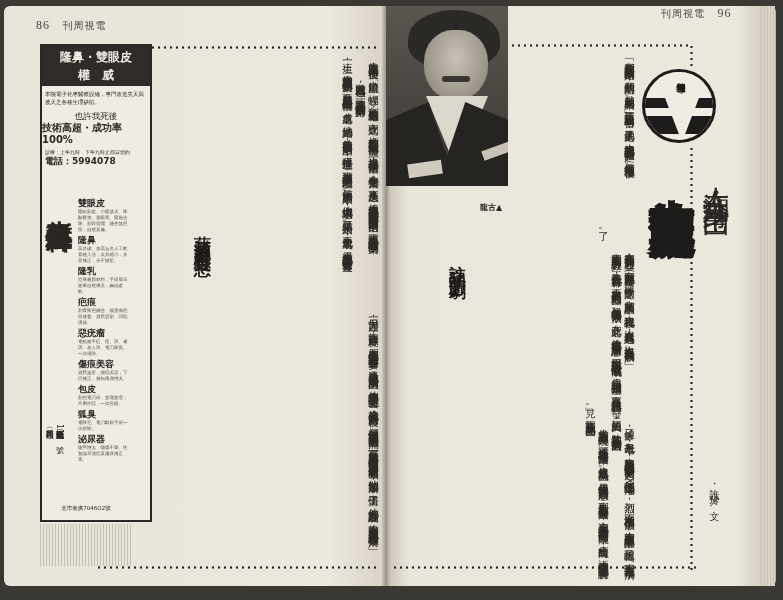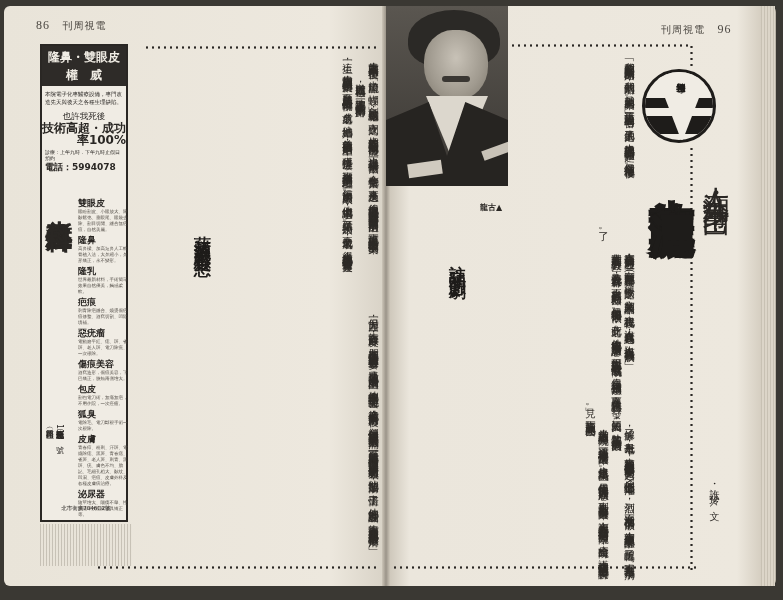--- a/index.html
+++ b/index.html
@@ -9,28 +9,28 @@
   .spread { position: absolute; left: 0; top: 0; width: 783px; height: 600px; background: #3a3833; }
   .page { position: absolute; top: 6px; height: 580px; background: #ebe6dc; }
   .page.left { left: 4px; width: 382px; border-radius: 6px 0 0 6px; background: linear-gradient(90deg, #e9e4d9 0%, #ede8de 85%, #d8d2c6 100%); }
   .page.right { left: 386px; width: 390px; border-radius: 0 6px 6px 0; background: linear-gradient(90deg, #c9c2b5 0%, #ebe6dc 6%, #ede8de 90%, #d6cfc2 96%, #b9b2a5 100%); }
   .gutter { position: absolute; left: 382px; top: 6px; width: 8px; height: 580px; background: linear-gradient(90deg, #cdc6b9, #9b9489, #cdc6b9); }
   .page-edge { position: absolute; right: 8px; top: 6px; width: 14px; height: 580px; background: repeating-linear-gradient(90deg, #c8c1b3 0 1px, #dcd5c8 1px 3px); }
 
   .folio { position: absolute; font-size: 10px; color: #4a4640; letter-spacing: 1px; }
   .folio .num { font-family: "Liberation Serif", serif; font-size: 12px; }
   .folio.left { left: 36px; top: 18px; }
-  .folio.right { left: 661px; top: 22px; }
-
-  
-  .ad { position: absolute; left: 40px; top: 44px; width: 88px; height: 478px; border: 2px solid #2a2724; background: #f0ece4; }
+  .folio.right { left: 661px; top: 6px; }
+
+  
+  .ad { position: absolute; left: 40px; top: 44px; width: 112px; height: 478px; border: 2px solid #2a2724; background: #f0ece4; }
   .ad-head { background: #2e2b28; color: #f0ece4; text-align: center; font-family: "DejaVu Sans", sans-serif; font-weight: bold; font-size: 12px; line-height: 18px; padding: 2px 0; }
   .ad-intro { font-size: 5.5px; line-height: 8px; padding: 4px 3px; font-family: "DejaVu Sans", sans-serif; }
   .ad-exp { font-family: "DejaVu Sans", sans-serif; font-size: 8.5px; text-align: center; line-height: 12px; }
-  .ad-tech { font-family: "DejaVu Sans", sans-serif; font-size: 12px; text-align: right; font-weight: bold; line-height: 12px; }
+  .ad-tech { font-family: "DejaVu Sans", sans-serif; font-size: 10px; text-align: left; font-weight: bold; line-height: 12px; }
   .ad-hours { font-size: 5px; padding: 3px 3px 0; font-family: "DejaVu Sans", sans-serif; }
   .ad-phone { font-family: "DejaVu Sans", sans-serif; font-weight: bold; font-size: 9px; padding: 0 3px; }
   .ad-body { position: absolute; left: 0; top: 152px; width: 88px; height: 318px; text-decoration: underline; }
   .ad-brand { position: absolute; left: 2px; top: 0; width: 30px; writing-mode: vertical-rl; font-family: "DejaVu Sans", sans-serif; font-weight: bold; font-size: 27px; line-height: 30px; letter-spacing: 1px; }
   .ad-addr { position: absolute; left: 12px; top: 226px; writing-mode: vertical-rl; font-size: 8px; line-height: 10px; font-family: "DejaVu Sans", sans-serif; }
   .ad-addr2 { position: absolute; left: 2px; top: 226px; writing-mode: vertical-rl; font-size: 8px; line-height: 10px; font-family: "DejaVu Sans", sans-serif; }
   .ad-services { position: absolute; left: 36px; top: 0; width: 52px; }
   .svc { margin-bottom: 2px; }
   .svc-name { font-family: "DejaVu Sans", sans-serif; font-size: 9px; font-weight: bold; line-height: 11px; }
   .svc-desc { font-size: 4.5px; line-height: 6px; color: #55504a; }
@@ -132,24 +132,20 @@
           </div>
         <div class="svc">
             <div class="svc-name">包皮</div>
             <div class="svc-desc">割包電刀術，無痛無疤，不用住院，一次痊癒。</div>
           </div>
         <div class="svc">
             <div class="svc-name">狐臭</div>
             <div class="svc-desc">電除毛、電刀斷根手術一次根除。</div>
           </div>
         <div class="svc">
-            <div class="svc-name">皮膚</div>
-            <div class="svc-desc">青春痘、粉刺、汗斑、電燒除痣、黑斑、青春痣、雀斑、老人斑、刺青、黑斑、疣、膚色不均、胎記、毛細孔粗大、皺紋、凹洞、疤痕、皮膚外科及各種皮膚病治療。</div>
-          </div>
-        <div class="svc">
             <div class="svc-name">泌尿器</div>
             <div class="svc-desc">陰莖增大、陽痿不舉、性無能早洩症及陽具矯正等。</div>
           </div>
       </div>
       <div class="ad-license">北市衛廣7046O2號</div>
     </div>
   </div>
   <div class="ad-stripes"></div>
 
   <div class="dots-h" style="left:144px; top:46px; width:236px;"></div>

